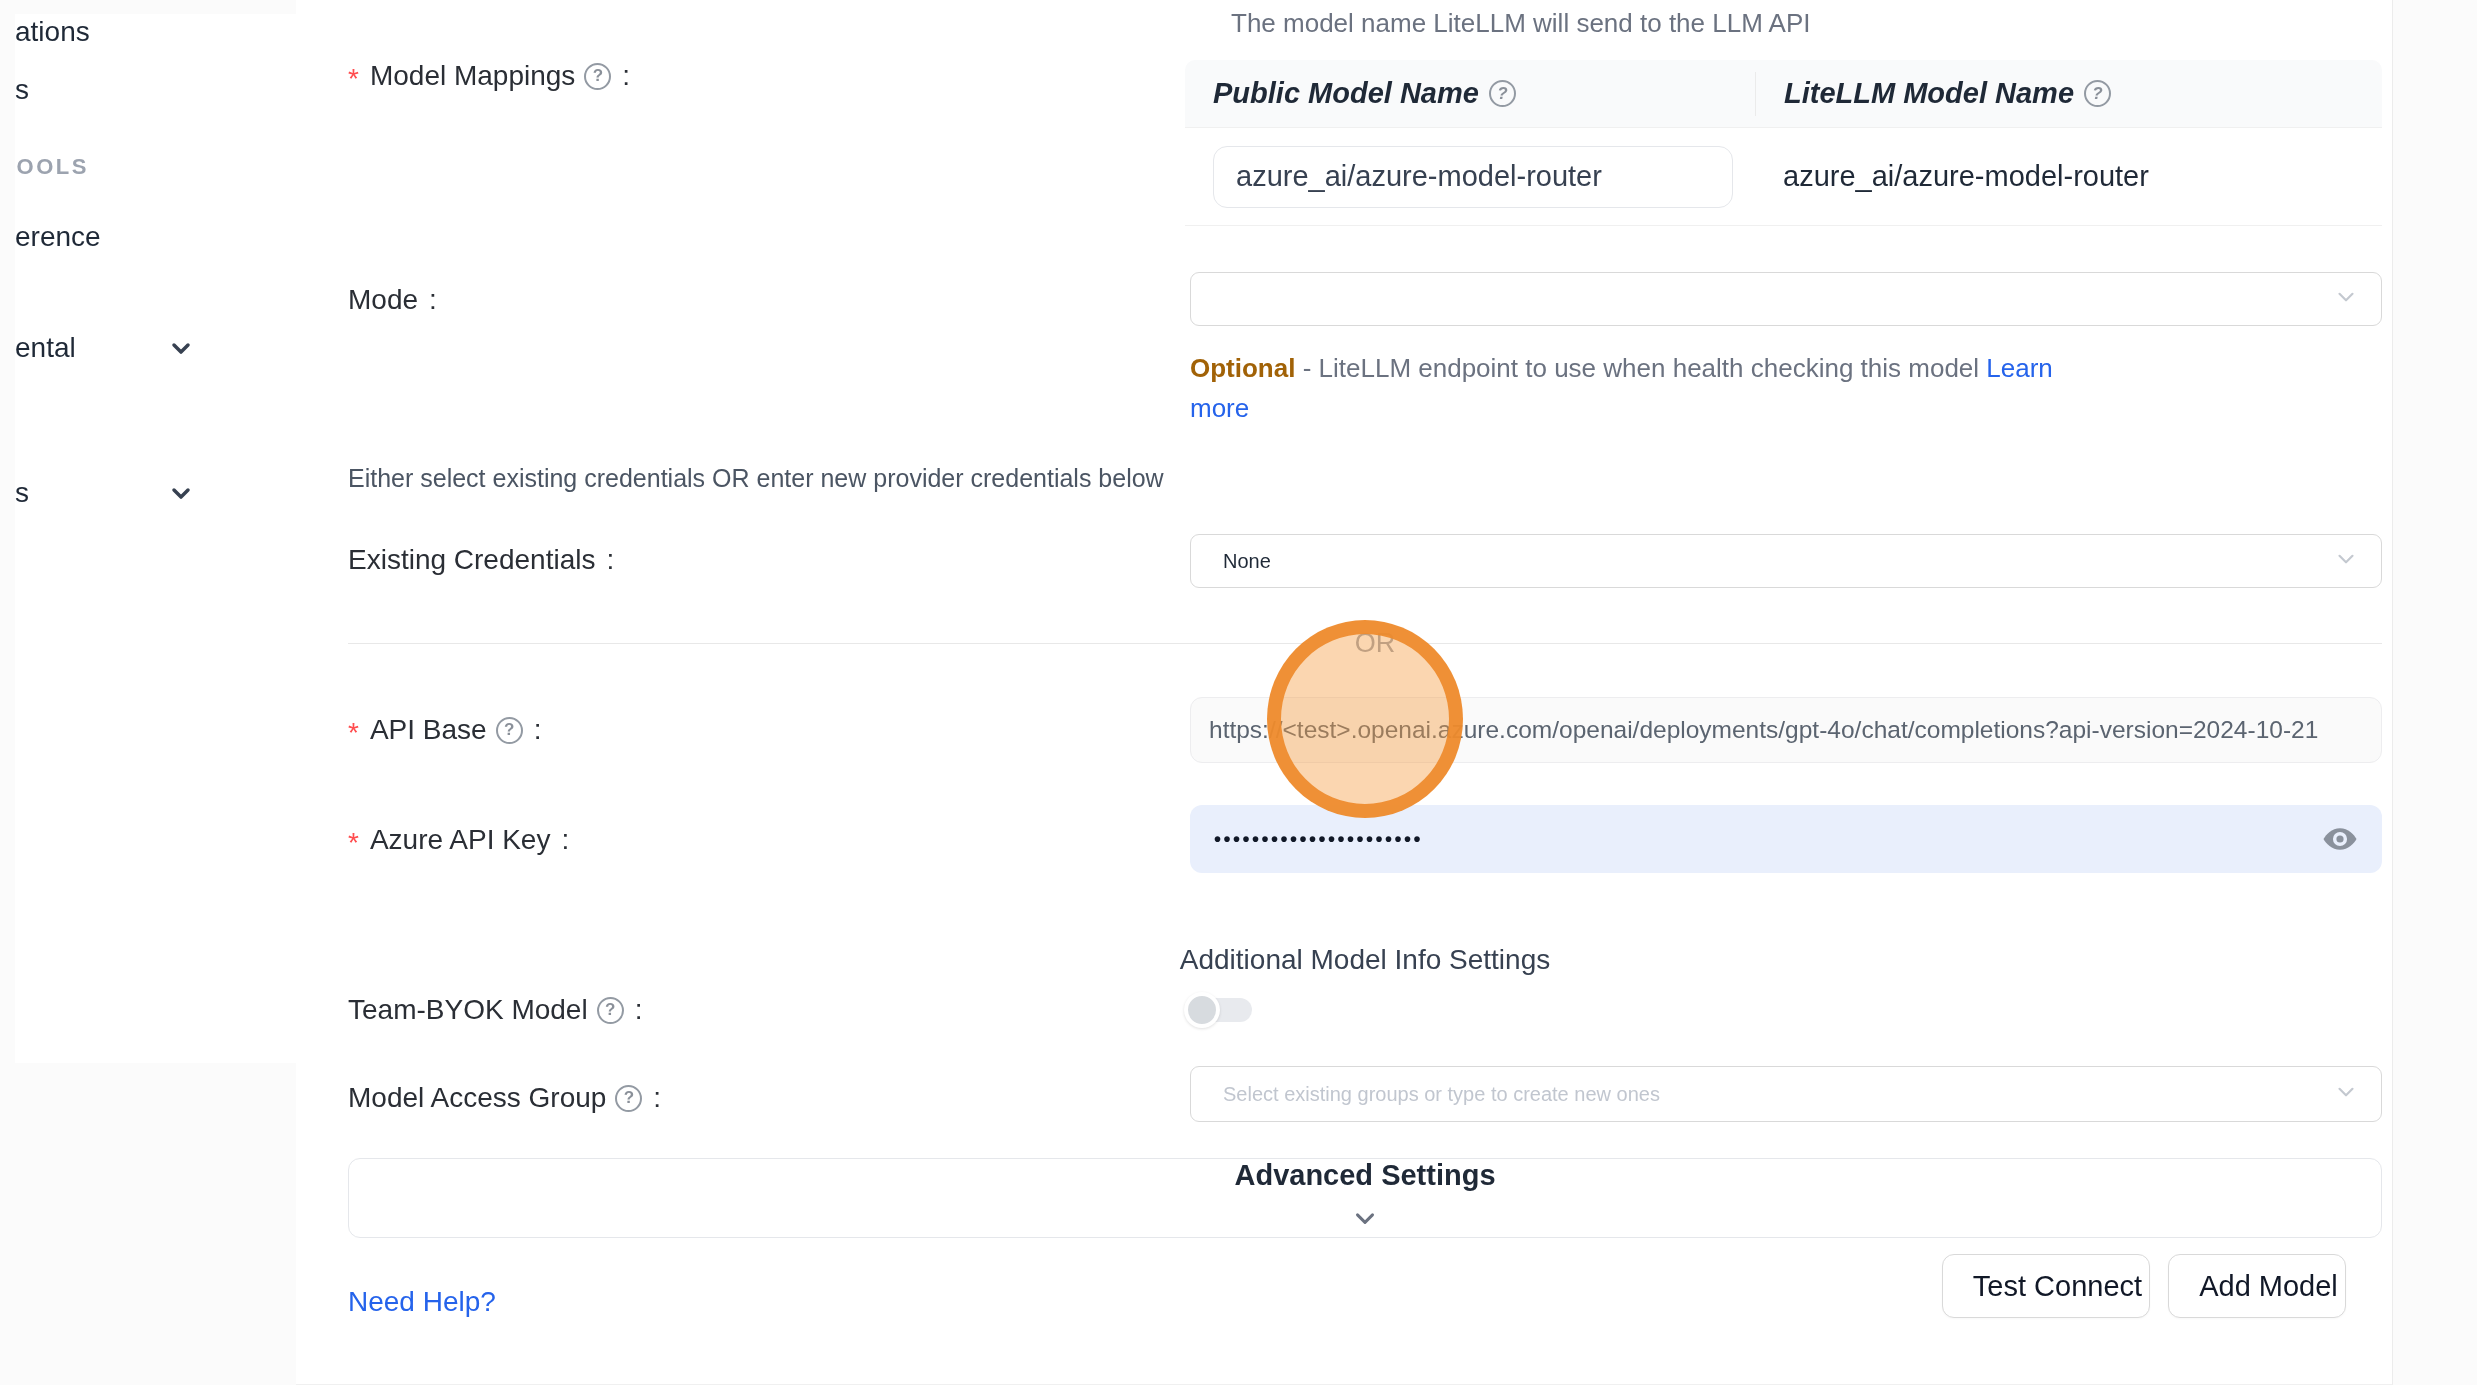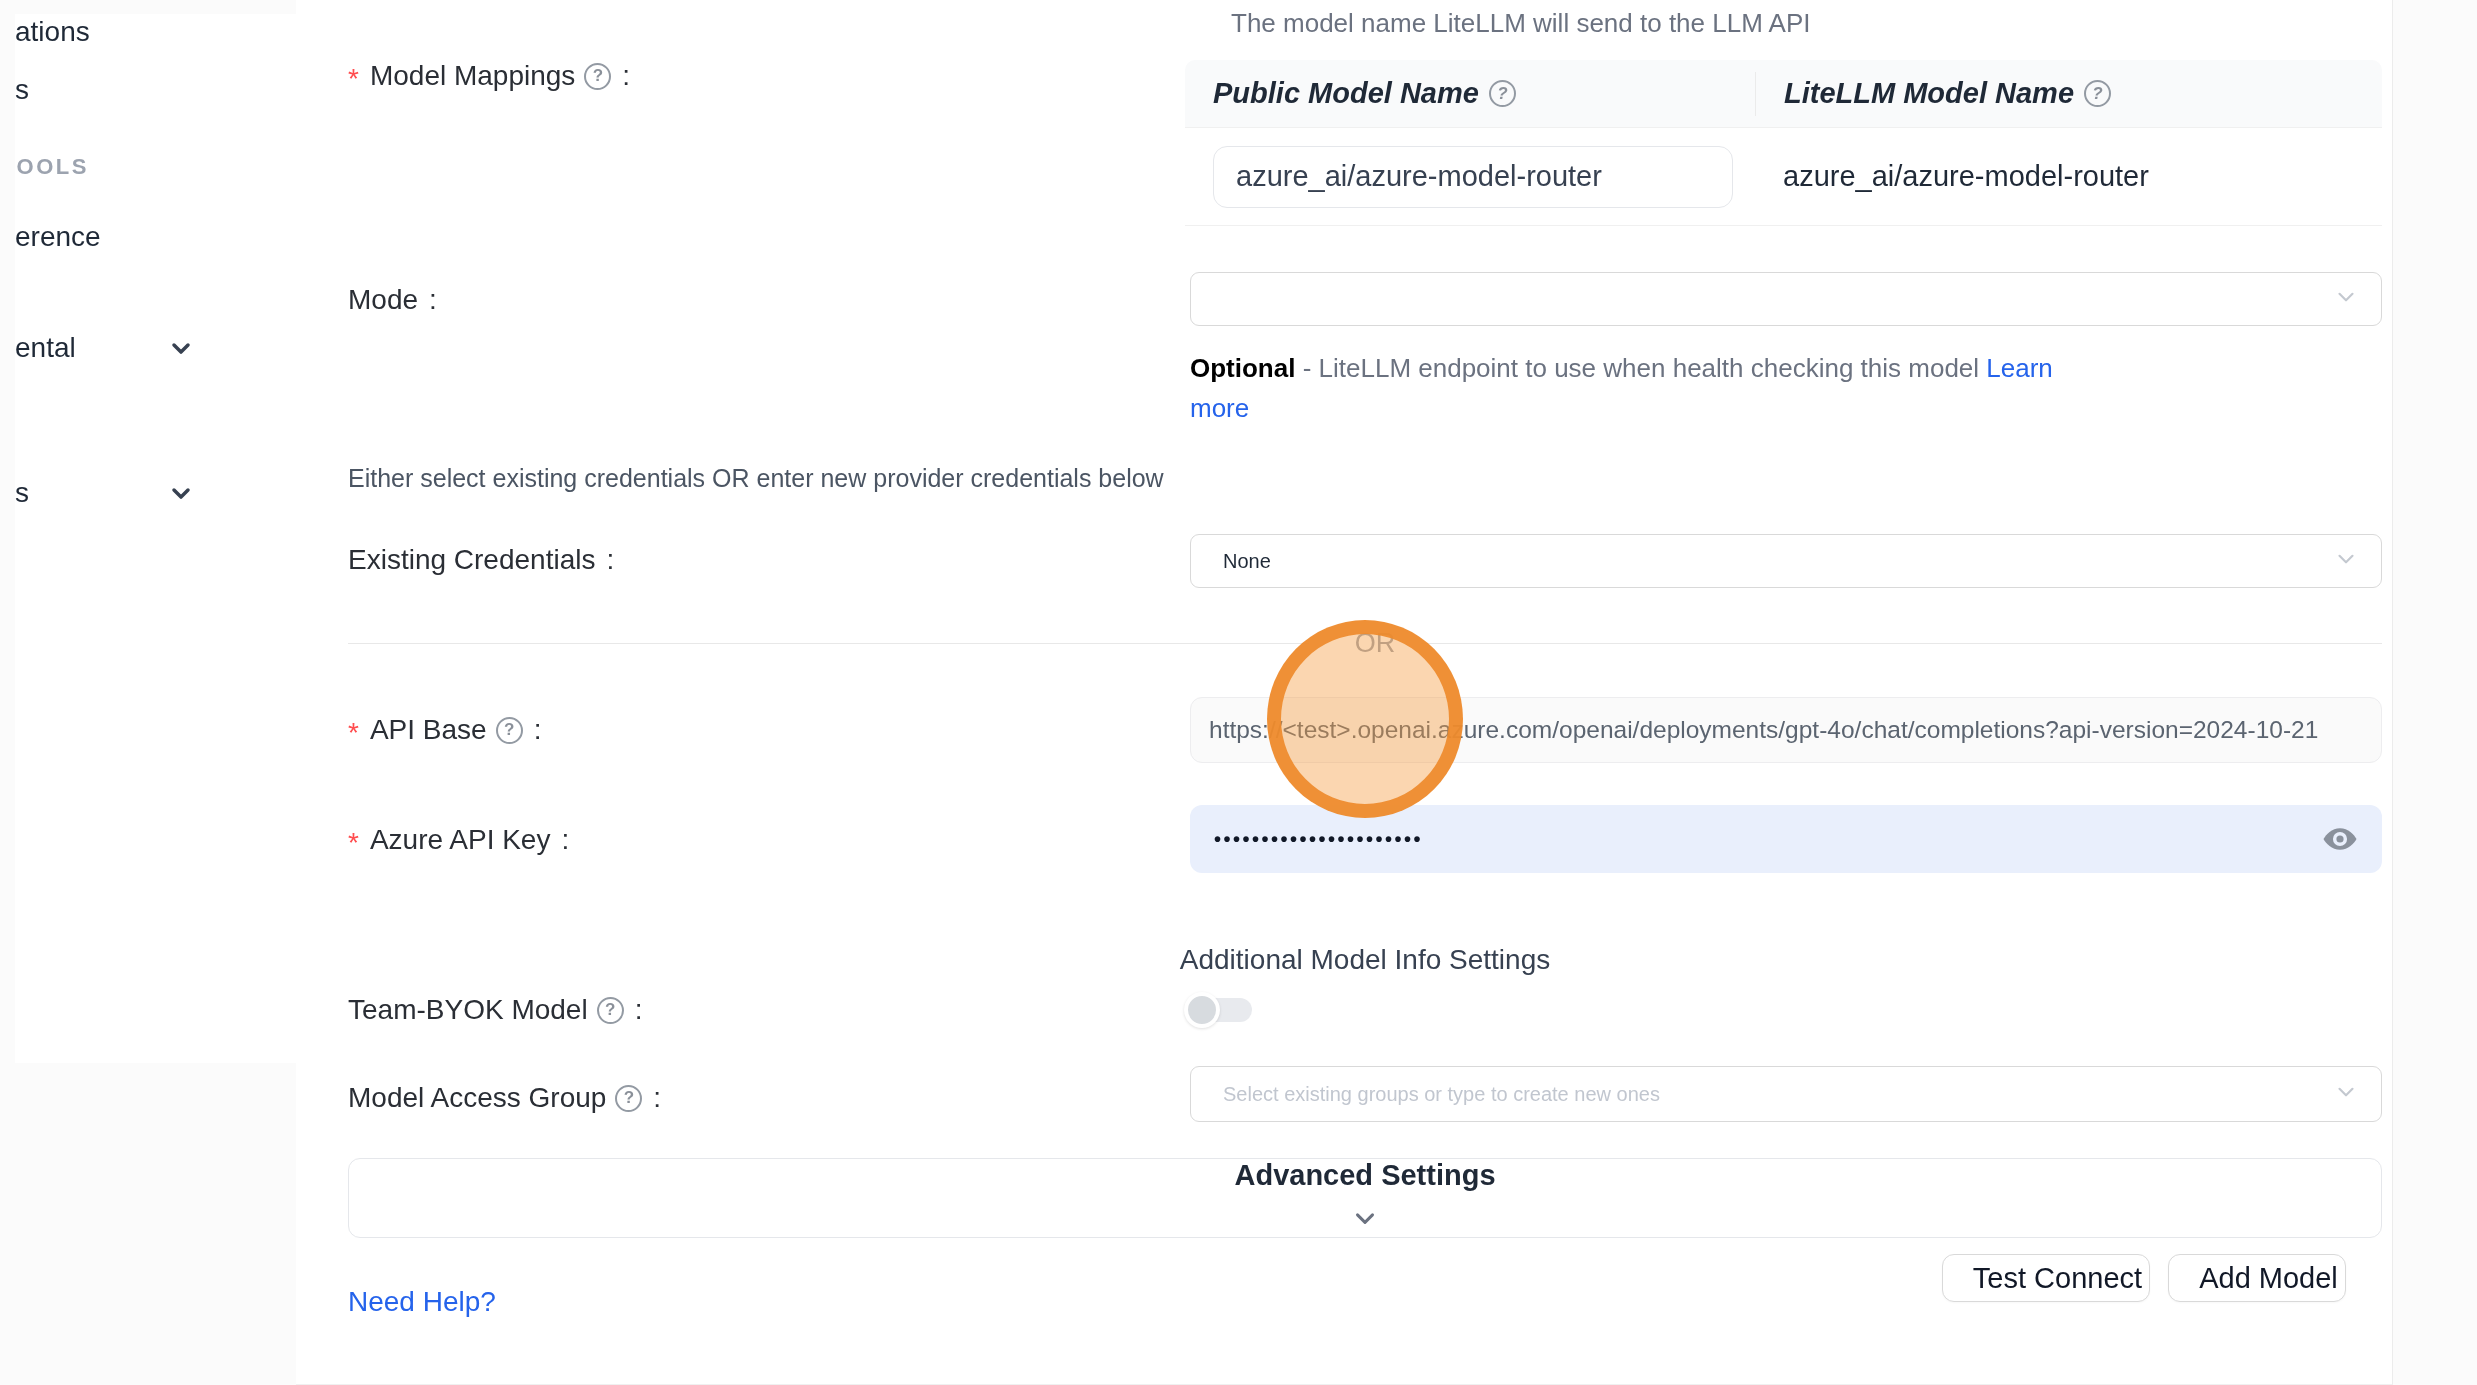--- a/index.html
+++ b/index.html
@@ -46,21 +46,21 @@
 
   
   .select-box { position: absolute; left: 894px; width: 1192px; height: 54px;
                 border: 1px solid #d9d9d9; border-radius: 9px; background: #fff;
                 display: flex; align-items: center; padding: 0 56px 0 32px; font-size: 20px; color: #1f2937; }
   .select-box .chev { position: absolute; right: 22px; top: 50%; transform: translateY(-50%); }
   .placeholder { color: #c1c6cf; }
 
   .mode-help { position: absolute; left: 894px; top: 348px; width: 900px; font-size: 26px;
                color: #6b7280; line-height: 40px; }
-  .mode-help b { color: #000000; margin-top: 36px; }
+  .mode-help b { color: #a16207; margin-top: 36px; }
   .link { color: #2563eb; cursor: pointer; }
 
   .note-line { position: absolute; left: 52px; top: 464px; font-size: 25px; color: #4b5563; }
 
   
   .or-divider { position: absolute; left: 52px; top: 628px; width: 2034px; display: flex;
                 align-items: center; gap: 26px; }
   .or-divider .line { flex: 1; height: 1px; background: #e8e8e8; }
   .or-divider .or-text { font-size: 27px; color: #9ca3af; margin-left: 20px; }
 
@@ -94,21 +94,21 @@
                   box-shadow: 0 1px 3px rgba(0,0,0,0.12); }
 
   
   .advanced { position: absolute; left: 52px; top: 1158px; width: 2034px; height: 80px;
               border: 1px solid #e5e7eb; border-radius: 12px; display: flex; align-items: center;
               padding: 0 20px; cursor: pointer; background: #fff; flex-direction: column; }
   .advanced .title { font-size: 29px; font-weight: 700; color: #1f2937; flex: 1; }
 
   
   .need-help { position: absolute; left: 52px; top: 1286px; font-size: 28px; color: #2563eb; cursor: pointer; }
-  .btn { position: absolute; top: 1254px; height: 48px; background: #fff; border: 1px solid #d9d9d9;
+  .btn { position: absolute; top: 1254px; height: 64px; background: #fff; border: 1px solid #d9d9d9;
          border-radius: 12px; font-size: 29px; color: #111827; display: flex; align-items: center;
          justify-content: center; cursor: pointer; box-shadow: 0 1px 2px rgba(0,0,0,0.03);
          font-family: "Liberation Sans", sans-serif; padding-left: 23px; }
   .btn-test { left: 1646px; width: 208px; }
   .btn-add  { left: 1872px; width: 178px; }
 
   
   .click-ring { position: absolute; left: 971px; top: 620px; width: 196px; height: 198px;
                 border-radius: 50%; border: 14px solid rgba(238,138,43,0.92);
                 background: rgba(246,157,66,0.42); z-index: 40; pointer-events: none; }

